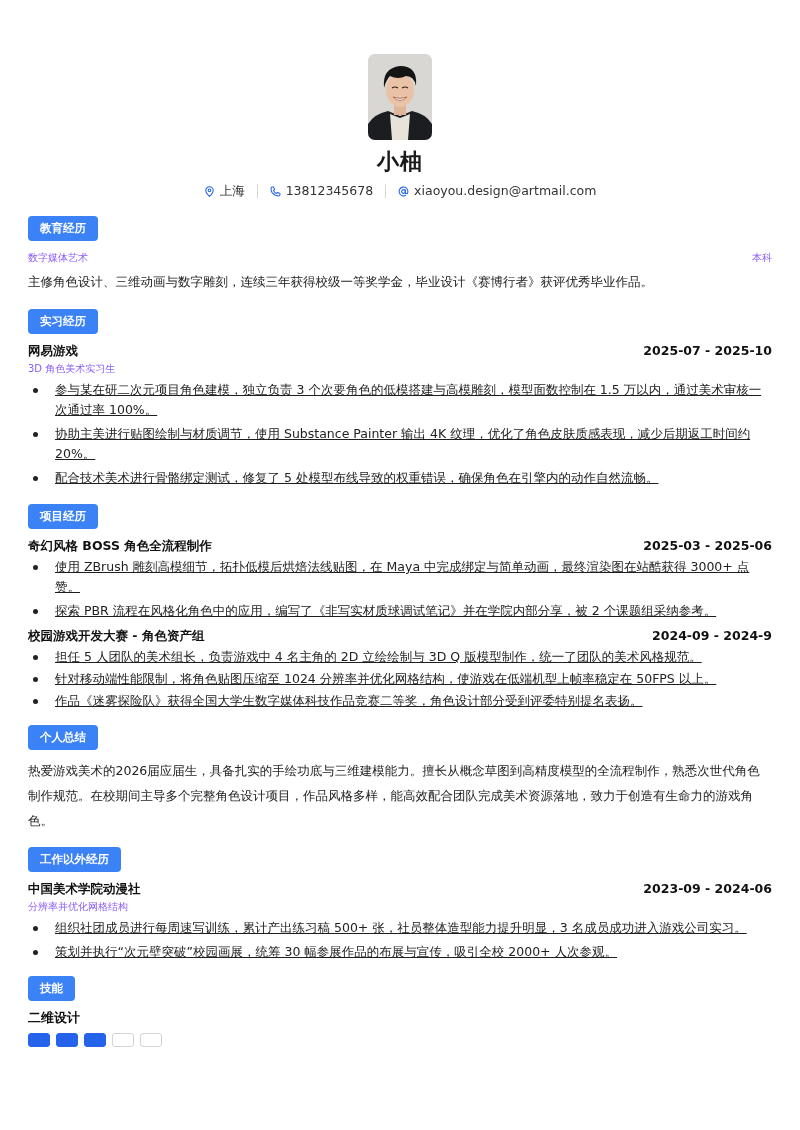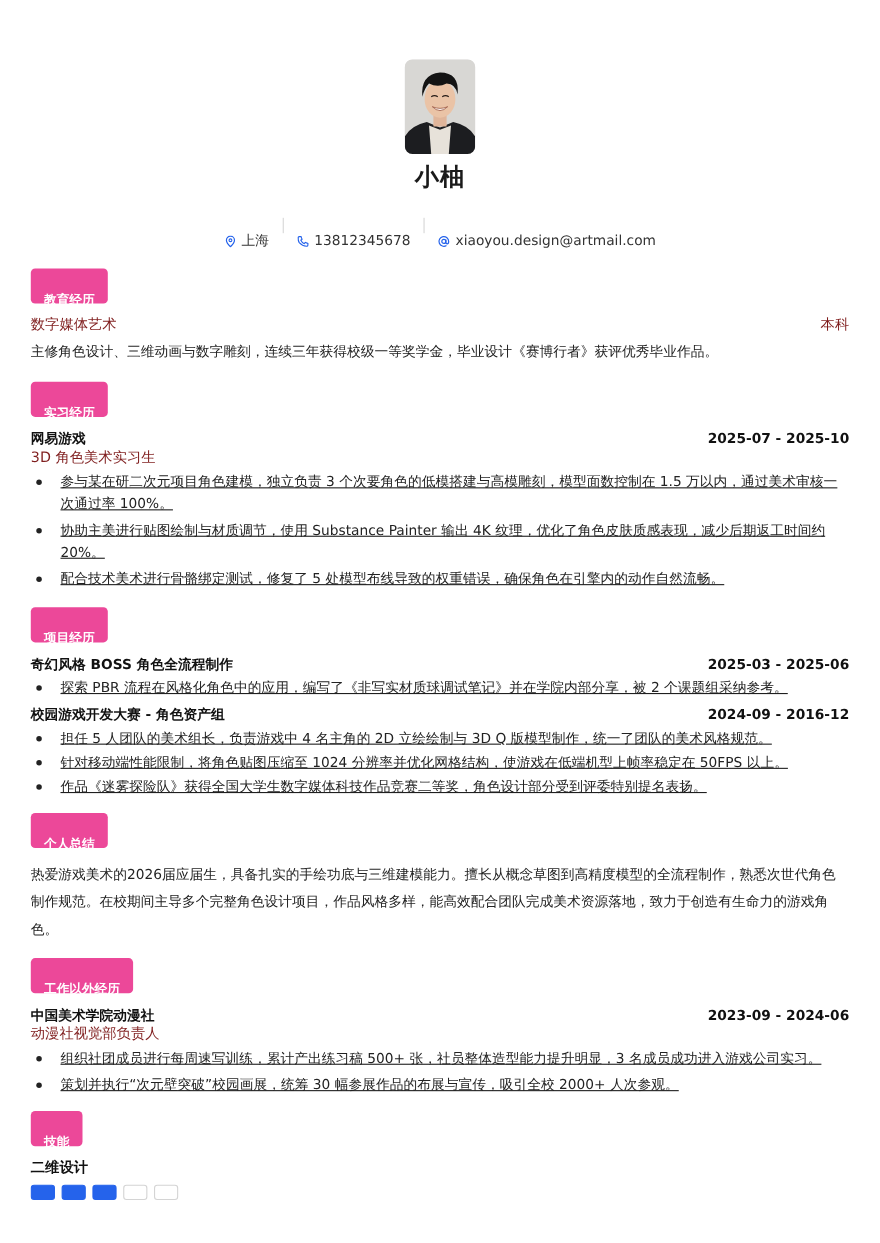--- a/index.html
+++ b/index.html
@@ -4,31 +4,31 @@
 <style>
   * { box-sizing: border-box; margin: 0; padding: 0; }
   html, body { width: 800px; height: 1130px; overflow: hidden; background: #ffffff; }
   body { font-family: "DejaVu Sans", "Liberation Sans", sans-serif; color: #1f1f1f; font-size: 12.5px; }
   .page { position: relative; width: 800px; height: 1130px; padding: 54px 28px 0 28px; }
 
   .header { display: flex; flex-direction: column; align-items: center; }
   .photo { width: 64px; height: 86px; border-radius: 7px; overflow: hidden; background: #d9d8d6; position: relative; }
   .name { margin-top: 8px; font-size: 22px; font-weight: bold; color: #1a1a1a; letter-spacing: 1px; line-height: 28px; }
   .contacts { margin-top: 6px; display: flex; align-items: center; font-size: 12.5px; color: #333; line-height: 18px; }
-  .contact { display: flex; align-items: center; gap: 5px; margin-top: 28px; }
+  .contact { display: flex; align-items: center; gap: 5px; }
   .contact svg { width: 11px; height: 11px; }
   .sep { width: 1px; height: 14px; background: #d6d6d6; margin: 0 12px; }
 
   .section { margin-top: 14px; }
-  .badge { display: inline-block; background: #ec4899; color: #fff; font-size: 11.5px; font-weight: bold; height: 25px; line-height: 25px; padding: 16px 12px; border-radius: 4px; }
+  .badge { display: inline-block; background: #3b82f6; color: #fff; font-size: 11.5px; font-weight: bold; height: 25px; line-height: 25px; padding: 0 12px; border-radius: 4px; }
   .entry { margin-top: 8px; }
   .row { display: flex; justify-content: space-between; align-items: baseline; line-height: 18px; }
   .title { font-weight: bold; font-size: 12.5px; color: #111; }
   .date { font-weight: bold; font-size: 12.5px; color: #111; }
-  .sub { font-size: 13px; color: #7f1d1d; line-height: 18px; }
+  .sub { font-size: 10px; color: #8b5cf6; line-height: 18px; }
   .desc { margin-top: 6px; font-size: 12.5px; line-height: 18px; color: #222; }
   ul.bullets { list-style: none; margin-top: 2px; text-decoration: underline; }
   ul.bullets li { position: relative; padding-left: 27px; line-height: 20px; font-size: 12.5px; color: #222; margin-bottom: 4px; }
   ul.bullets.tight li { margin-bottom: 2px; }
   ul.bullets li::before { content: ""; position: absolute; left: 5px; top: 8px; width: 5px; height: 5px; border-radius: 50%; background: #222; }
   .summary { margin-top: 8px; font-size: 12.5px; line-height: 25px; color: #222; }
 
   .skill-name { margin-top: 8px; font-weight: bold; font-size: 13px; line-height: 18px; color: #111; }
   .skill-bar { display: flex; gap: 6px; margin-top: 6px; }
   .skill-cell { width: 22px; height: 14px; border-radius: 3px; border: 1px solid #d4d4d4; background: #fff; }
@@ -115,27 +115,28 @@
   </div>
 
   <div class="section" style="margin-top:16px;">
     <div class="badge">项目经历</div>
     <div class="entry">
       <div class="row">
         <span class="title">奇幻风格 BOSS 角色全流程制作</span>
         <span class="date">2025-03 - 2025-06</span>
       </div>
       <ul class="bullets">
+        <li>使用 ZBrush 雕刻高模细节，拓扑低模后烘焙法线贴图，在 Maya 中完成绑定与简单动画，最终渲染图在站酷获得 3000+ 点赞。</li>
         <li>探索 PBR 流程在风格化角色中的应用，编写了《非写实材质球调试笔记》并在学院内部分享，被 2 个课题组采纳参考。</li>
       </ul>
     </div>
     <div class="entry" style="margin-top:6px;">
       <div class="row">
         <span class="title">校园游戏开发大赛 - 角色资产组</span>
-        <span class="date">2024-09 - 2016-12</span>
+        <span class="date">2024-09 - 2024-9</span>
       </div>
       <ul class="bullets tight">
         <li>担任 5 人团队的美术组长，负责游戏中 4 名主角的 2D 立绘绘制与 3D Q 版模型制作，统一了团队的美术风格规范。</li>
         <li>针对移动端性能限制，将角色贴图压缩至 1024 分辨率并优化网格结构，使游戏在低端机型上帧率稳定在 50FPS 以上。</li>
         <li>作品《迷雾探险队》获得全国大学生数字媒体科技作品竞赛二等奖，角色设计部分受到评委特别提名表扬。</li>
       </ul>
     </div>
   </div>
 
   <div class="section" style="">
@@ -143,21 +144,21 @@
     <div class="summary">热爱游戏美术的2026届应届生，具备扎实的手绘功底与三维建模能力。擅长从概念草图到高精度模型的全流程制作，熟悉次世代角色制作规范。在校期间主导多个完整角色设计项目，作品风格多样，能高效配合团队完成美术资源落地，致力于创造有生命力的游戏角色。</div>
   </div>
 
   <div class="section" style="margin-top:14px;">
     <div class="badge">工作以外经历</div>
     <div class="entry">
       <div class="row">
         <span class="title">中国美术学院动漫社</span>
         <span class="date">2023-09 - 2024-06</span>
       </div>
-      <div class="sub">动漫社视觉部负责人</div>
+      <div class="sub">分辨率并优化网格结构</div>
       <ul class="bullets">
         <li>组织社团成员进行每周速写训练，累计产出练习稿 500+ 张，社员整体造型能力提升明显，3 名成员成功进入游戏公司实习。</li>
         <li>策划并执行“次元壁突破”校园画展，统筹 30 幅参展作品的布展与宣传，吸引全校 2000+ 人次参观。</li>
       </ul>
     </div>
   </div>
 
   <div class="section" style="margin-top:14px;">
     <div class="badge">技能</div>
     <div class="skill-name">二维设计</div>

